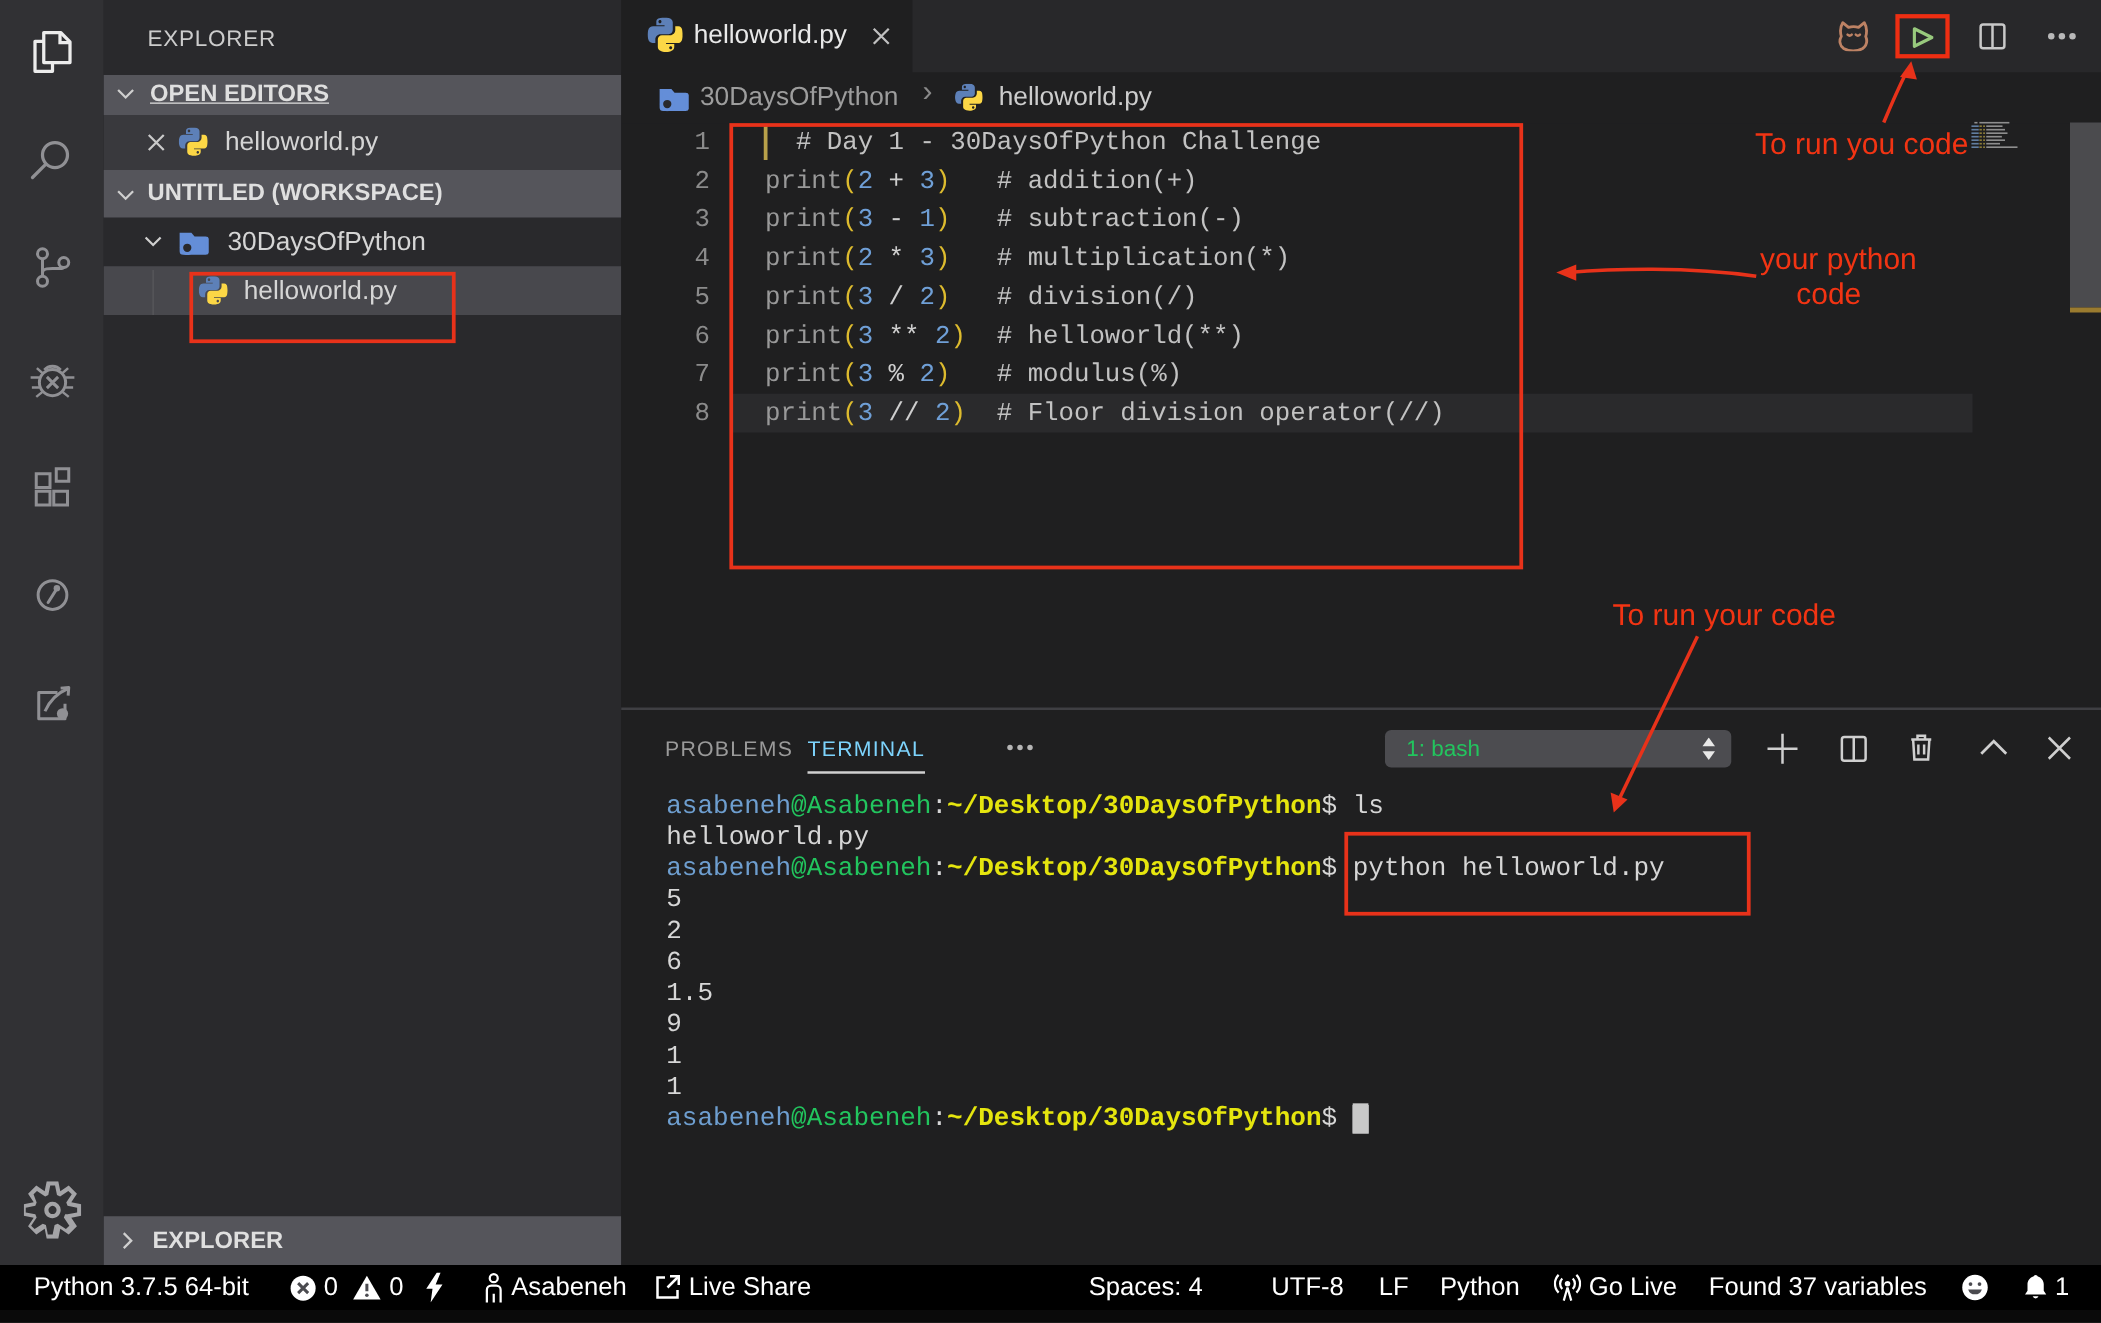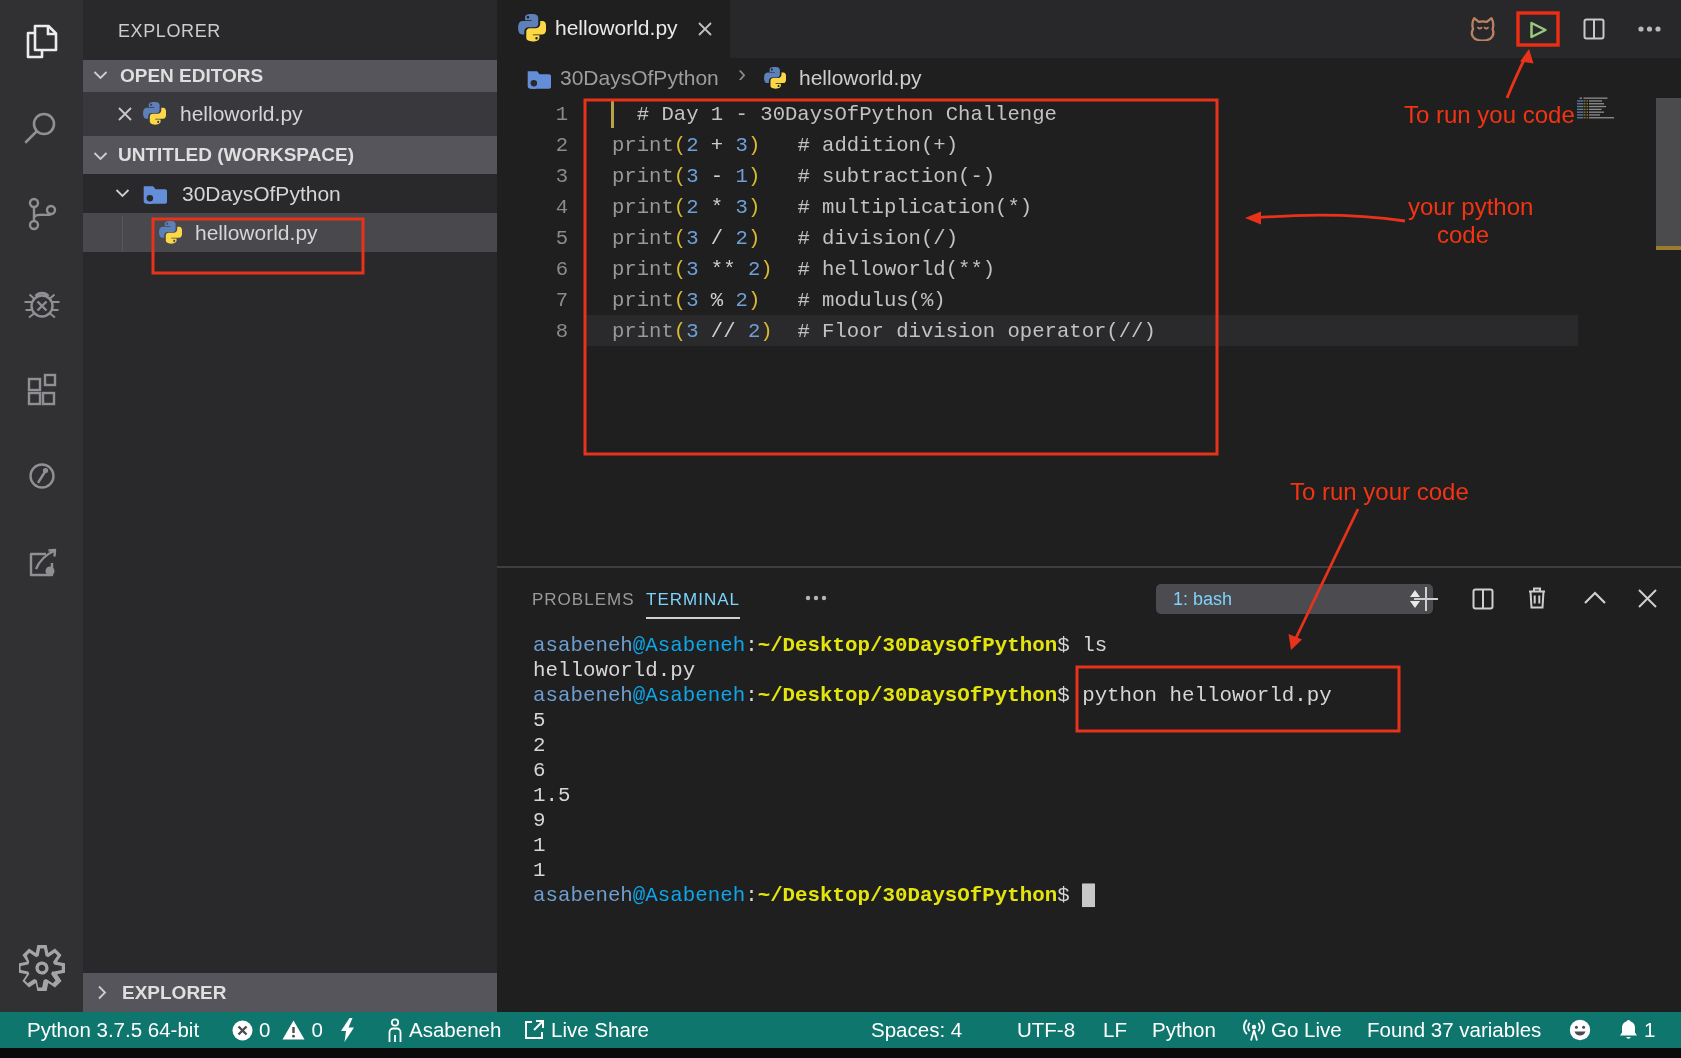--- a/index.html
+++ b/index.html
@@ -29,25 +29,25 @@
   .tkN { color:#6f9fd6; } 
   .tkC { color:#c2c2c2; } 
   #cursor1 { position:absolute; left:114px; top:2px; width:3px; height:27px; background:#b8a14a; }
   #scrollbar { position:absolute; right:0; top:0; width:25px; height:148px; background:#4b4b4e; top:-1px;}
 
   
   #panel { left:497px; top:566px; width:1184px; height:446px; background:#1f1f20; border-top:2px solid #3f3f43; }
   .ptab { font-size:17px; letter-spacing:1px; }
   #term { position:absolute; left:36px; top:65px; font-size:20.8px; line-height:25px; color:#d6d6d6; white-space:pre; }
   .tU { color:#6e9ecf; }
-  .tG { color:#0ea5e9; }
+  .tG { color:#22c55e; }
   .tY { color:#e5e50e; font-weight:bold; }
 
   
-  #statusbar { left:0; top:1012px; width:1681px; height:36px; background:#0f766e; color:#ffffff; font-size:20.5px; }
+  #statusbar { left:0; top:1012px; width:1681px; height:36px; background:#000000; color:#ffffff; font-size:20.5px; }
   #statusbar .it { position:absolute; top:0; height:36px; display:flex; align-items:center; gap:6px; }
   #blackband { left:0; top:1048px; width:1681px; height:10px; background:#0a0a0a; }
 </style>
 </head>
 <body>
 <svg width="0" height="0" style="position:absolute">
   <defs>
     <g id="pylogo">
       <path fill="#5d80b8" d="M52.6 0.1c-4.4 0-8.6.4-12.3 1.1-10.8 1.9-12.8 5.9-12.8 13.3v9.7h25.6v3.3H17.9c-7.4 0-14 4.5-16 13-2.3 9.7-2.4 15.8 0 26 1.8 7.6 6.2 13 13.7 13h8.8V67.8c0-8.5 7.3-15.9 16-15.9h25.5c7.1 0 12.8-5.9 12.8-13V14.5c0-6.9-5.8-12.1-12.8-13.3-4.4-.7-8.9-1.1-13.3-1.1zM38.8 8c2.7 0 4.8 2.2 4.8 4.9 0 2.7-2.2 4.9-4.8 4.9-2.7 0-4.8-2.2-4.8-4.9 0-2.7 2.2-4.9 4.8-4.9z"></path>
       <path fill="#fcd746" d="M86.5 27.4v11.4c0 8.8-7.5 16.3-16 16.3H45c-7 0-12.8 6-12.8 13v24.4c0 6.9 6 11 12.8 13 8.1 2.4 15.8 2.8 25.5 0 6.4-1.9 12.8-5.6 12.8-13v-9.7H57.8v-3.3h38.3c7.4 0 10.2-5.2 12.8-13 2.7-8 2.6-15.8 0-26-1.8-7.3-5.3-13-12.8-13h-9.6zM72.2 89.3c2.7 0 4.8 2.2 4.8 4.9 0 2.7-2.2 4.9-4.8 4.9-2.7 0-4.8-2.2-4.8-4.9 0-2.7 2.2-4.9 4.8-4.9z"></path>
@@ -97,21 +97,21 @@
     <path d="M15 28 C19 19 26 13 33 10"></path>
     <path d="M33.5 15.5 L34 9 L27.5 9.5" stroke-linejoin="round"></path>
     <circle cx="29" cy="30" r="4.5" fill="#909094" stroke="none"></circle>
   </svg>
   <svg class="abs" style="left:19px;top:945px;" width="46" height="46" viewBox="0 0 24 24" fill="#a4a4a7">
     <path d="M19.85 8.75l4.15.83v4.84l-4.15.83 2.35 3.52-3.43 3.43-3.52-2.35-.83 4.15H9.58l-.83-4.15-3.52 2.35-3.43-3.43 2.35-3.52L0 14.42V9.58l4.15-.83L1.8 5.23 5.23 1.8l3.52 2.35L9.58 0h4.84l.83 4.15 3.52-2.35 3.43 3.43-2.35 3.52zm-1.57 5.07l4-.81v-2l-4-.81-.54-1.3 2.29-3.43-1.43-1.43-3.43 2.29-1.3-.54-.81-4h-2l-.81 4-1.3.54-3.43-2.29-1.43 1.43L5.38 8.9l-.54 1.3-4 .81v2l4 .81.54 1.3-2.29 3.43 1.43 1.43 3.43-2.29 1.3.54.81 4h2l.81-4 1.3-.54 3.43 2.29 1.43-1.43-2.29-3.43.54-1.3zm-8.186-4.672A3.43 3.43 0 0 1 12 8.57 3.44 3.44 0 0 1 15.43 12a3.43 3.43 0 1 1-5.336-2.852zm.956 4.274c.281.188.612.288.95.288A1.7 1.7 0 0 0 13.71 12a1.71 1.71 0 1 0-2.66 1.422z"></path>
   </svg>
 </div>
 <div id="sidebar" class="abs">
   <div style="position:absolute;left:35px;top:21px;font-size:18px;color:#cccccc;letter-spacing:0.6px;">EXPLORER</div>
-  <div class="band" style="top:60px;height:32px;line-height:32px;"><span style="margin-left:37px;">OPEN EDITORS</span></div>
+  <div class="band" style="top:60px;height:32px;line-height:32px;"><span style="margin-left:37px;text-decoration:underline;">OPEN EDITORS</span></div>
   <svg class="abs" style="left:10px;top:70px;" width="15" height="10" viewBox="0 0 15 10" fill="none" stroke="#cfcfcf" stroke-width="1.8">
       <path d="M1.5 2 L7.5 8 L13.5 2"></path>
     </svg>
   <div class="srow" style="top:92px;height:44px;background:#39393d;line-height:44px;"><span style="margin-left:97px;">helloworld.py</span></div>
   <svg class="abs" style="left:34px;top:106px;" width="16" height="16" viewBox="0 0 16 16" stroke="#c9c9c9" stroke-width="1.8">
       <path d="M2 2 L14 14 M14 2 L2 14"></path>
     </svg>
   <svg class="abs" style="left:60px;top:102px;" width="23" height="23" viewBox="0 0 109 109">
       <use href="#pylogo"></use>
     </svg>
@@ -239,21 +239,21 @@
 </div>
 
 <div id="panel" class="abs">
   <span class="ptab" style="position:absolute;left:35px;top:22px;color:#9a9a9a;">PROBLEMS</span>
   <span class="ptab" style="position:absolute;left:149px;top:22px;color:#7dd3fc;border-bottom:2px solid #d0d0d0;padding-bottom:7px;">TERMINAL</span>
   <svg class="abs" style="left:308px;top:27px;" width="22" height="6" viewBox="0 0 22 6" fill="#b5b5b5">
     <circle cx="3" cy="3" r="2.2"></circle>
       <circle cx="11" cy="3" r="2.2"></circle>
       <circle cx="19" cy="3" r="2.2"></circle>
   </svg>
-  <div style="position:absolute;left:611px;top:16px;width:277px;height:30px;background:#4c4c50;border-radius:5px;color:#7dd3fc;font-size:18px;line-height:30px;margin-left:48px;">
+  <div style="position:absolute;left:611px;top:16px;width:277px;height:30px;background:#4c4c50;border-radius:5px;color:#22c55e;font-size:18px;line-height:30px;">
     <span style="margin-left:17px;">1: bash</span>
     <svg style="position:absolute;right:12px;top:6px;" width="12" height="18" viewBox="0 0 12 18" fill="#e8e8e8">
       <path d="M6 0 L11 7 H1 Z"></path>
         <path d="M6 18 L1 11 H11 Z"></path>
     </svg>
   </div>
   <svg class="abs" style="left:915px;top:17px;" width="28" height="28" viewBox="0 0 28 28" fill="none" stroke="#cfcfcf" stroke-width="2">
       <path d="M14 2 V26 M2 14 H26"></path>
     </svg>
   <svg class="abs" style="left:975px;top:20px;" width="22" height="22" viewBox="0 0 22 22" fill="none" stroke="#cfcfcf" stroke-width="2">

